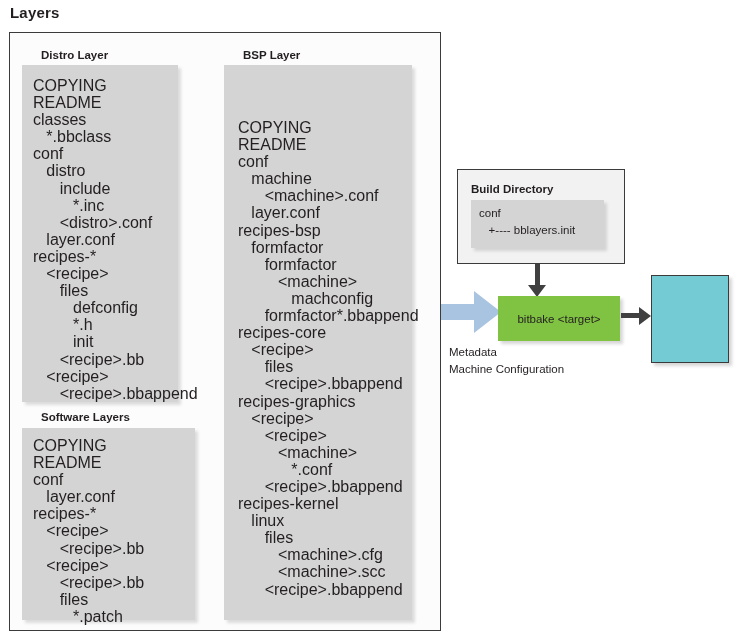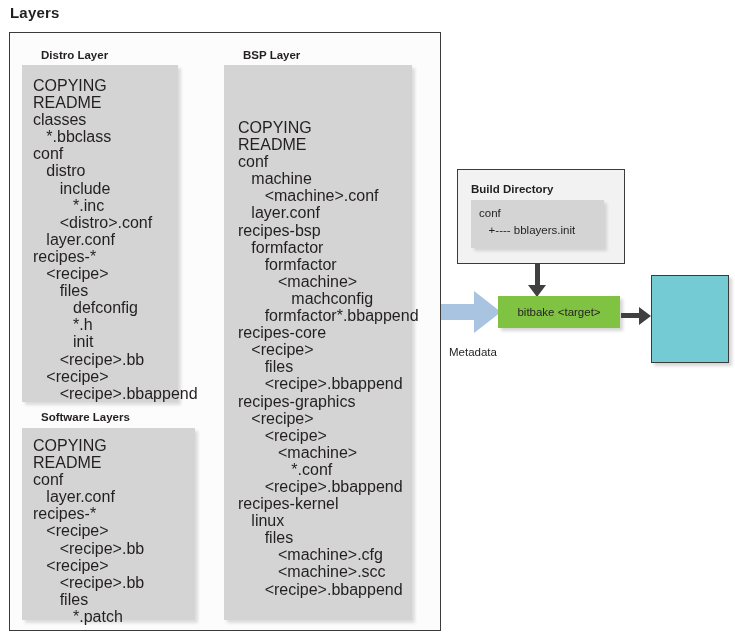--- a/index.html
+++ b/index.html
@@ -138,21 +138,21 @@
     top: 289px;
     width: 60px;
     height: 46px;
   }
 
   #bitbake-cmd-box {
     position: absolute;
     left: 498px;
     top: 296px;
     width: 122px;
-    height: 32px;
+    height: 45px;
     background: #80c342;
     box-shadow: 3px 3px 3px rgba(0,0,0,0.16);
     box-sizing: border-box;
     display: flex;
     align-items: center;
     justify-content: center;
   }
   #bitbake-cmd-label {
     font-size: 11.5px;
     color: #231f20;
@@ -241,13 +241,14 @@
 </div>
 
 <div id="arrow-right"></div>
 <div id="arrow-right-head"></div>
 
 <div id="bitbake-title">BitBake</div>
 <div id="bitbake-box"></div>
 
 <div id="inputs-caption">
     <div>Metadata</div>
+    <div>Machine Configuration</div>
   </div>
 
 </body></html>

